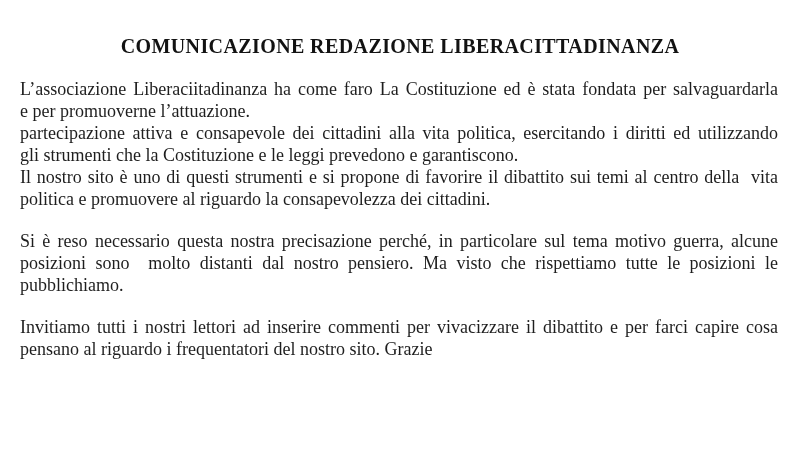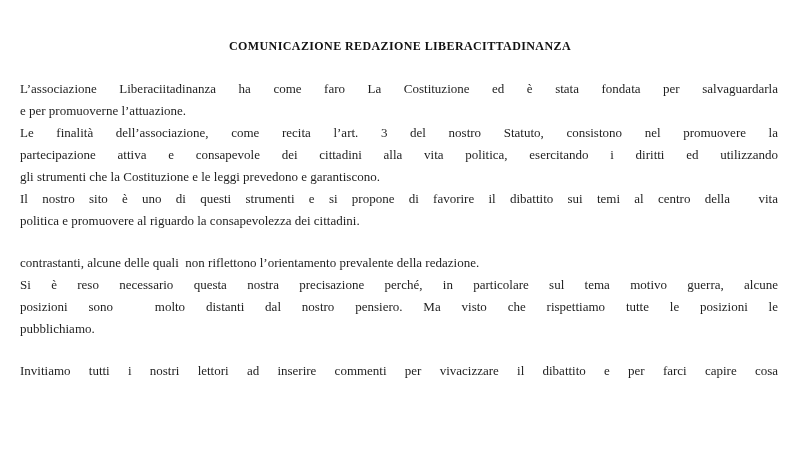--- a/index.html
+++ b/index.html
@@ -6,30 +6,30 @@
   .page {
     position: relative;
     width: 800px;
     height: 466px;
     background: #ffffff;
     overflow: hidden;
     font-family: "Liberation Serif", "DejaVu Serif", serif;
   }
   .doc-title {
     margin: 35px 20px 0 20px;
-    font-size: 12px;
+    font-size: 20px;
     line-height: 22px;
     font-weight: 700;
     letter-spacing: 0.4px;
     text-align: center;
     color: #121212;
   }
   .doc-body {
     margin: 21px 22px 8px 20px;
-    font-size: 13px;
+    font-size: 18px;
     line-height: 22px;
     color: #1e1e1e;
   }
   .block + .block { margin-top: 20px; }
   .line {
     text-align: justify;
     text-align-last: justify;
     text-justify: inter-word;
   }
   .line.para-end {
@@ -42,38 +42,37 @@
 
 <div class="page">
   <h1 class="doc-title">COMUNICAZIONE REDAZIONE LIBERACITTADINANZA</h1>
   <div class="doc-body">
       <div class="block">
         <div class="para">
           <div class="line">L’associazione Liberaciitadinanza ha come faro La Costituzione ed è stata fondata per salvaguardarla</div>
           <div class="line para-end">e per promuoverne l’attuazione.</div>
         </div>
         <div class="para">
-          <div class="line">Le finalità dell’associazione, come recita l’art. 3 del nostro Statuto, consistono nel promuovere la</div>
           <div class="line">partecipazione attiva e consapevole dei cittadini alla vita politica, esercitando i diritti ed utilizzando</div>
           <div class="line para-end">gli strumenti che la Costituzione e le leggi prevedono e garantiscono.</div>
         </div>
         <div class="para">
           <div class="line">Il nostro sito è uno di questi strumenti e si propone di favorire il dibattito sui temi al centro della&nbsp; vita</div>
           <div class="line para-end">politica e promuovere al riguardo la consapevolezza dei cittadini.</div>
         </div>
       </div>
       <div class="block">
         <div class="para">
-          <div class="line para-end">contrastanti, alcune delle quali&nbsp; non riflettono l’orientamento prevalente della redazione.</div>
         </div>
         <div class="para">
           <div class="line">Si è reso necessario questa nostra precisazione perché, in particolare sul tema motivo guerra, alcune</div>
           <div class="line">posizioni sono&nbsp; molto distanti dal nostro pensiero. Ma visto che rispettiamo tutte le posizioni le</div>
           <div class="line para-end">pubblichiamo.</div>
         </div>
       </div>
       <div class="block">
         <div class="para">
           <div class="line">Invitiamo tutti i nostri lettori ad inserire commenti per vivacizzare il dibattito e per farci capire cosa</div>
+          <div class="line para-end">pensano al riguardo i frequentatori del nostro sito. Grazie</div>
         </div>
       </div>
     </div>
 </div>
 
 </body></html>

